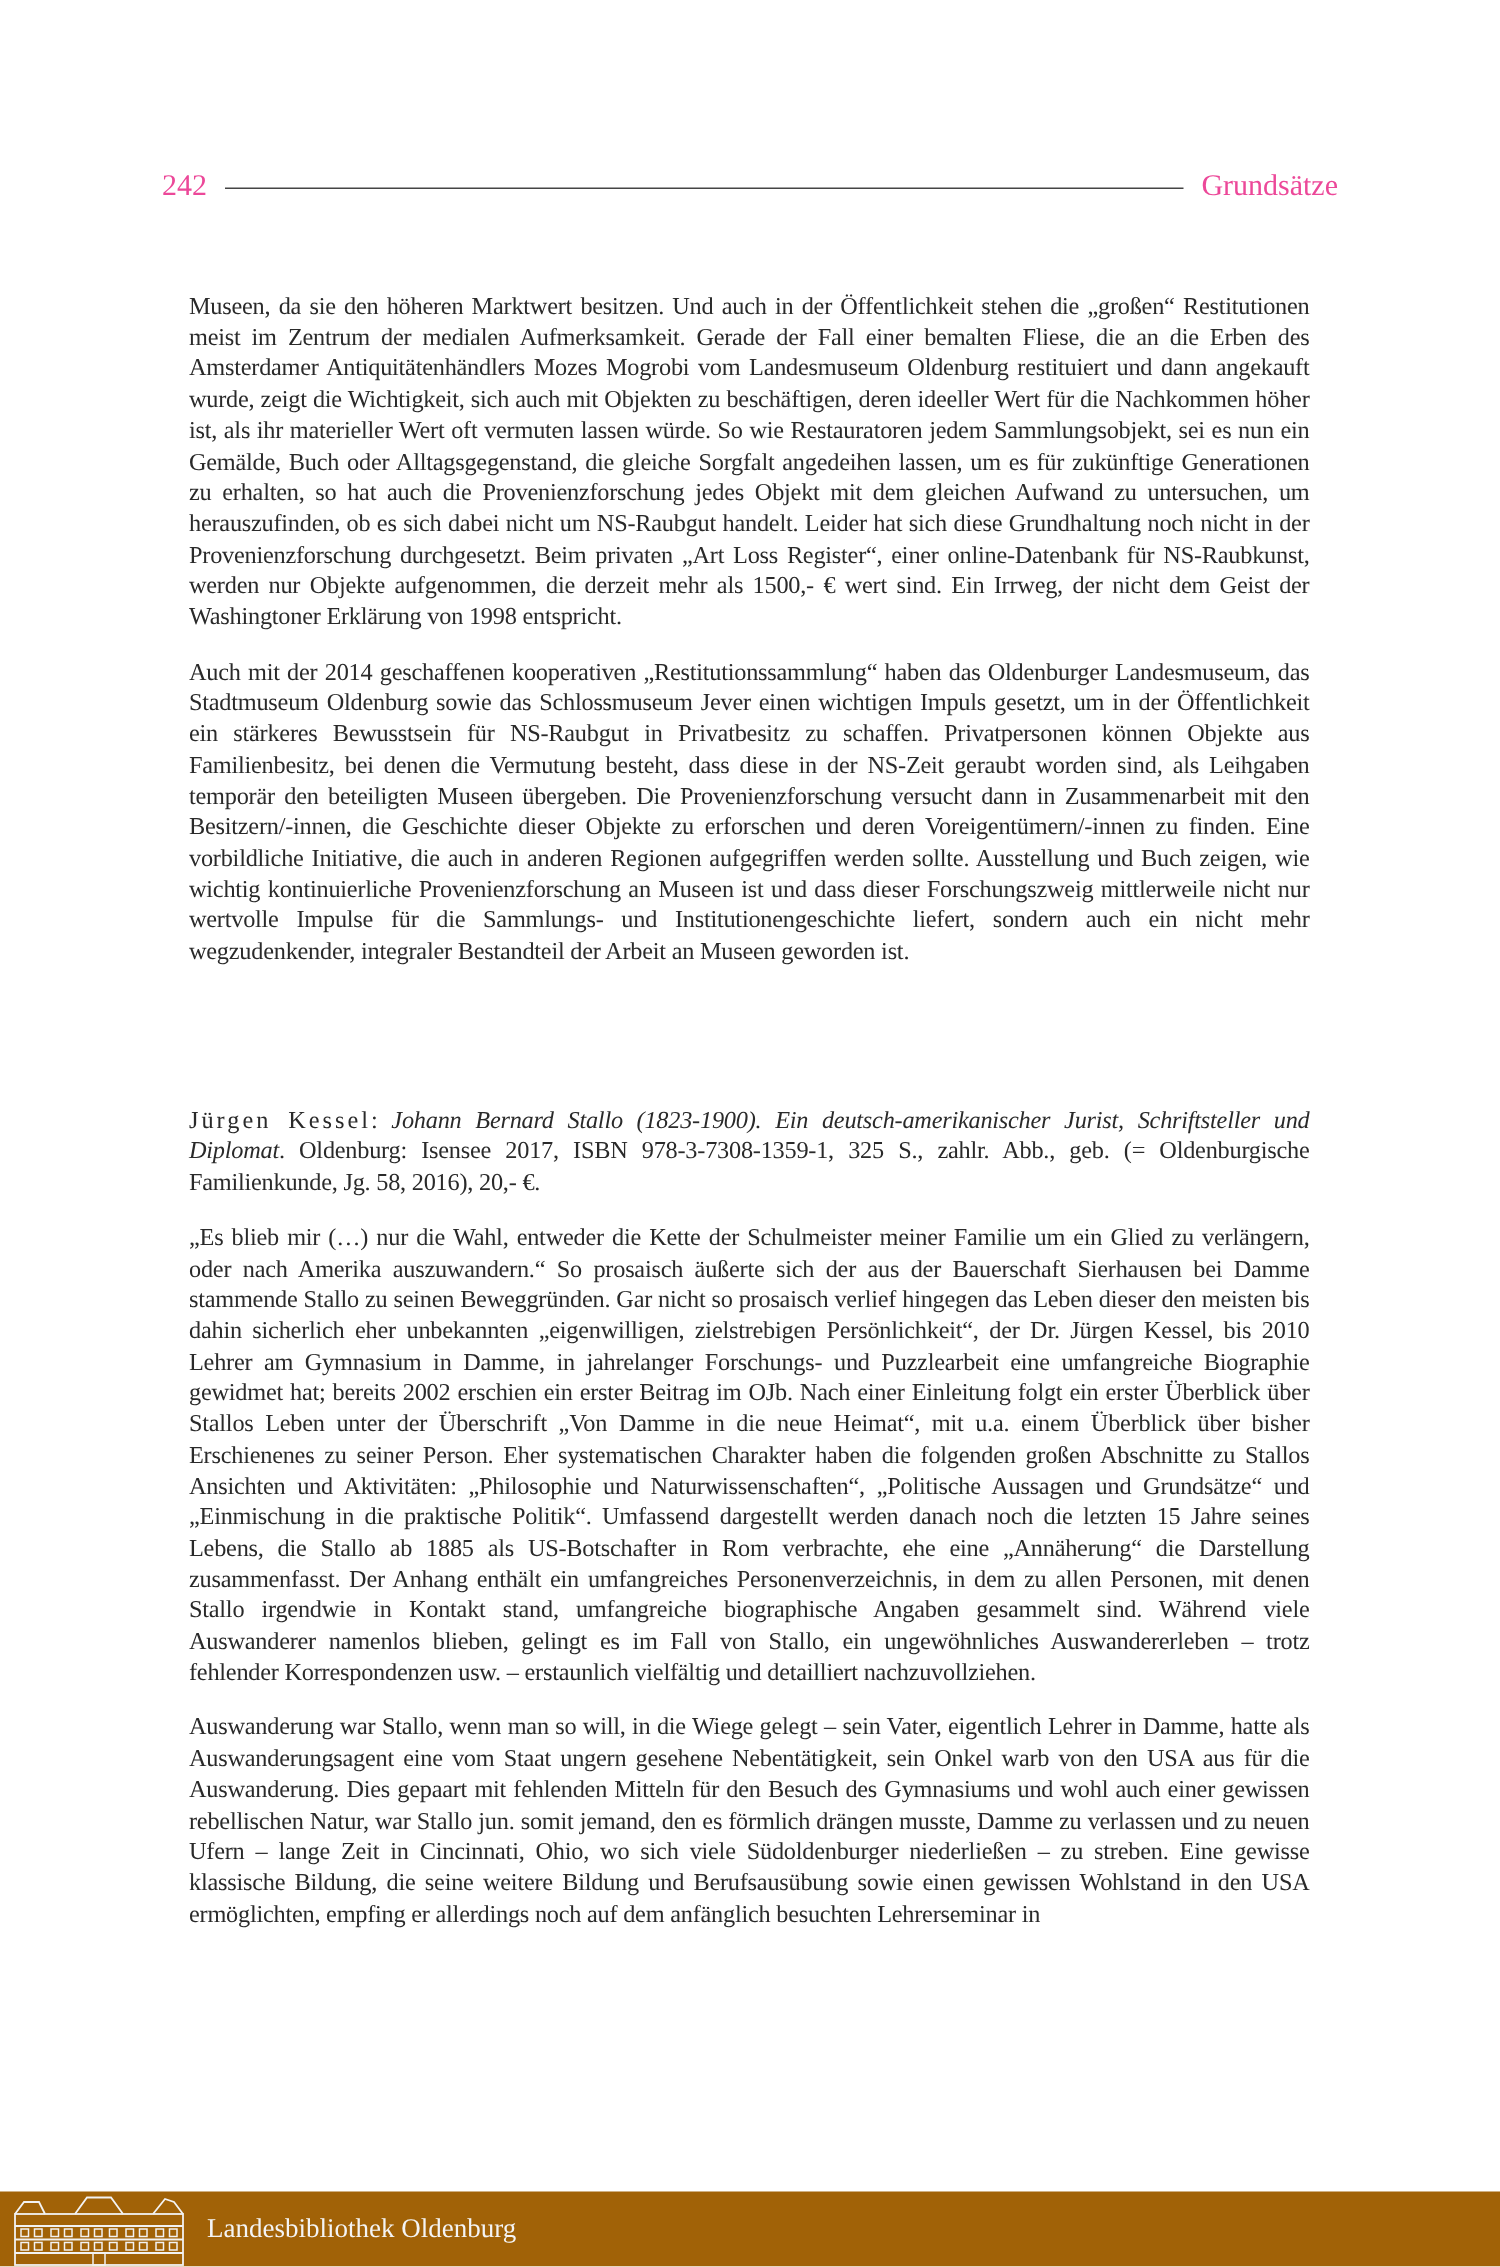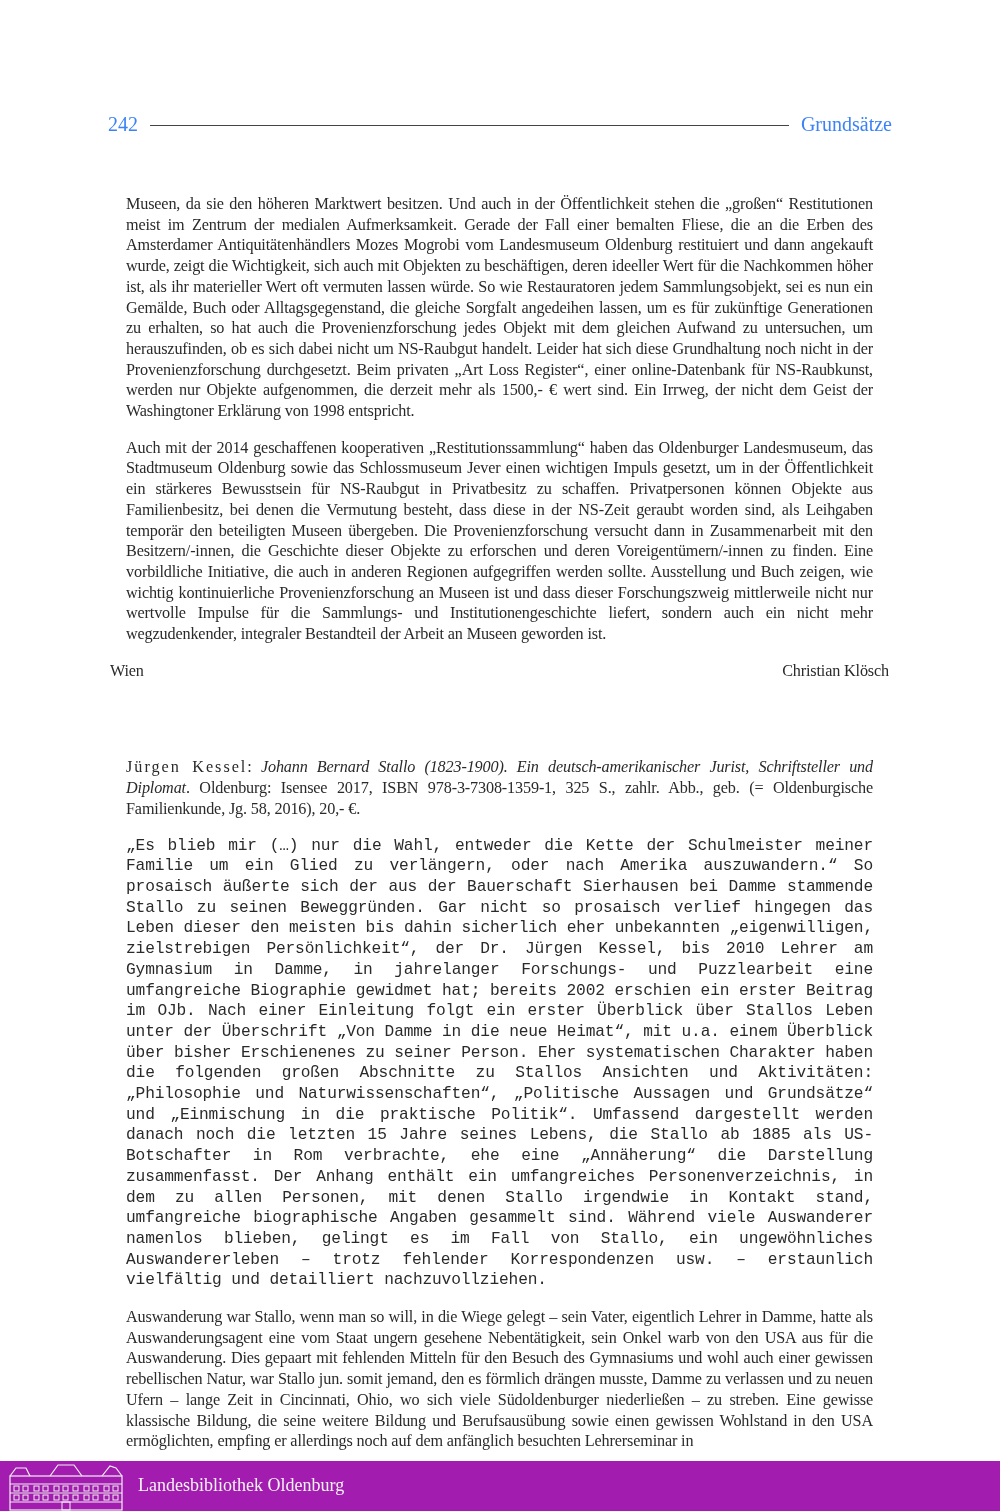--- a/index.html
+++ b/index.html
@@ -4,65 +4,61 @@
 <style>
   html, body { margin: 0; padding: 0; }
   body {
     width: 1000px; height: 1511px; position: relative; overflow: hidden;
     background: #ffffff; color: #2a2a2a;
     font-family: "Liberation Serif", "DejaVu Serif", serif;
   }
   .running-head {
     position: absolute; left: 108px; right: 108px; top: 111px; height: 26px;
     display: flex; align-items: center;
-    font-size: 20px; color: #3b82f6;
+    font-size: 20px; color: #ec4899;
   }
   .running-head .rule { flex: 1; height: 0; border-top: 1.2px solid #444; margin: 3px 12px 0 12px; }
   .page-body {
     position: absolute; left: 110px; width: 779px; top: 178px;
     font-size: 16.2px; line-height: 20.7px; text-align: justify;
     letter-spacing: -0.15px;
   }
   .page-body p { margin: 16px; text-indent: 0; }
   .sig {
     display: flex; justify-content: space-between;
     margin-top: 16px;
   }
   .review-gap { height: 60px; }
   .citation { margin-top: 2px; font-family: Liberation Serif, serif; }
   .citation .author { letter-spacing: 2px; }
   .citation i { font-style: italic; }
-  .quote-start { margin-top: 22px; font-family: Liberation Mono, monospace; }
+  .quote-start { margin-top: 22px; }
   .footer-bar {
     position: absolute; left: 0; right: 0; top: 1461px; bottom: 0;
-    background: #a21caf;
+    background: #a16207;
     display: flex; align-items: center;
   }
   .footer-logo { width: 120px; height: 50px; margin-left: 6px; margin-top: 2px; }
   .footer-text {
     color: #f4f4f4; font-size: 18px; margin-left: 12px; margin-top: -2px;
   }
 </style>
 </head>
 <body>
 
 <div class="running-head">
   <span>242</span>
   <span class="rule"></span>
   <span>Grundsätze</span>
 </div>
 
 <div class="page-body">
   <section>
     <p>Museen, da sie den höheren Marktwert besitzen. Und auch in der Öffentlichkeit stehen die „großen“ Restitutionen meist im Zentrum der medialen Aufmerksamkeit. Gerade der Fall einer bemalten Fliese, die an die Erben des Amsterdamer Antiquitätenhändlers Mozes Mogrobi vom Landesmuseum Oldenburg restituiert und dann angekauft wurde, zeigt die Wichtigkeit, sich auch mit Objekten zu beschäftigen, deren ideeller Wert für die Nachkommen höher ist, als ihr materieller Wert oft vermuten lassen würde. So wie Restauratoren jedem Sammlungsobjekt, sei es nun ein Gemälde, Buch oder Alltagsgegenstand, die gleiche Sorgfalt angedeihen lassen, um es für zukünftige Generationen zu erhalten, so hat auch die Provenienzforschung jedes Objekt mit dem gleichen Aufwand zu untersuchen, um herauszufinden, ob es sich dabei nicht um NS-Raubgut handelt. Leider hat sich diese Grundhaltung noch nicht in der Provenienzforschung durchgesetzt. Beim privaten „Art Loss Register“, einer online-Datenbank für NS-Raubkunst, werden nur Objekte aufgenommen, die derzeit mehr als 1500,- € wert sind. Ein Irrweg, der nicht dem Geist der Washingtoner Erklärung von 1998 entspricht.</p>
     <p>Auch mit der 2014 geschaffenen kooperativen „Restitutionssammlung“ haben das Oldenburger Landesmuseum, das Stadtmuseum Oldenburg sowie das Schlossmuseum Jever einen wichtigen Impuls gesetzt, um in der Öffentlichkeit ein stärkeres Bewusstsein für NS-Raubgut in Privatbesitz zu schaffen. Privatpersonen können Objekte aus Familienbesitz, bei denen die Vermutung besteht, dass diese in der NS-Zeit geraubt worden sind, als Leihgaben temporär den beteiligten Museen übergeben. Die Provenienzforschung versucht dann in Zusammenarbeit mit den Besitzern/-innen, die Geschichte dieser Objekte zu erforschen und deren Voreigentümern/-innen zu finden. Eine vorbildliche Initiative, die auch in anderen Regionen aufgegriffen werden sollte. Ausstellung und Buch zeigen, wie wichtig kontinuierliche Provenienzforschung an Museen ist und dass dieser Forschungszweig mittlerweile nicht nur wertvolle Impulse für die Sammlungs- und Institutionengeschichte liefert, sondern auch ein nicht mehr wegzudenkender, integraler Bestandteil der Arbeit an Museen geworden ist.</p>
-    <div class="sig">
-      <span>Wien</span>
-      <span>Christian Klösch</span>
-    </div>
   </section>
 
   <div class="review-gap"></div>
 
   <section>
     <p class="citation"><span class="author">Jürgen Kessel</span><span>: </span><i>Johann Bernard Stallo (1823-1900). Ein deutsch-amerikanischer Jurist, Schriftsteller und Diplomat</i><span>. Oldenburg: Isensee 2017, ISBN 978-3-7308-1359-1, 325 S., zahlr. Abb., geb. (= Oldenburgische Familienkunde, Jg. 58, 2016), 20,- €.</span></p>
     <p class="quote-start">„Es blieb mir (…) nur die Wahl, entweder die Kette der Schulmeister meiner Familie um ein Glied zu verlängern, oder nach Amerika auszuwandern.“ So prosaisch äußerte sich der aus der Bauerschaft Sierhausen bei Damme stammende Stallo zu seinen Beweggründen. Gar nicht so prosaisch verlief hingegen das Leben dieser den meisten bis dahin sicherlich eher unbekannten „eigenwilligen, zielstrebigen Persönlichkeit“, der Dr. Jürgen Kessel, bis 2010 Lehrer am Gymnasium in Damme, in jahrelanger Forschungs- und Puzzlearbeit eine umfangreiche Biographie gewidmet hat; bereits 2002 erschien ein erster Beitrag im OJb. Nach einer Einleitung folgt ein erster Überblick über Stallos Leben unter der Überschrift „Von Damme in die neue Heimat“, mit u.a. einem Überblick über bisher Erschienenes zu seiner Person. Eher systematischen Charakter haben die folgenden großen Abschnitte zu Stallos Ansichten und Aktivitäten: „Philosophie und Naturwissenschaften“, „Politische Aussagen und Grundsätze“ und „Einmischung in die praktische Politik“. Umfassend dargestellt werden danach noch die letzten 15 Jahre seines Lebens, die Stallo ab 1885 als US-Botschafter in Rom verbrachte, ehe eine „Annäherung“ die Darstellung zusammenfasst. Der Anhang enthält ein umfangreiches Personenverzeichnis, in dem zu allen Personen, mit denen Stallo irgendwie in Kontakt stand, umfangreiche biographische Angaben gesammelt sind. Während viele Auswanderer namenlos blieben, gelingt es im Fall von Stallo, ein ungewöhnliches Auswandererleben – trotz fehlender Korrespondenzen usw. – erstaunlich vielfältig und detailliert nachzuvollziehen.</p>
     <p>Auswanderung war Stallo, wenn man so will, in die Wiege gelegt – sein Vater, eigentlich Lehrer in Damme, hatte als Auswanderungsagent eine vom Staat ungern gesehene Nebentätigkeit, sein Onkel warb von den USA aus für die Auswanderung. Dies gepaart mit fehlenden Mitteln für den Besuch des Gymnasiums und wohl auch einer gewissen rebellischen Natur, war Stallo jun. somit jemand, den es förmlich drängen musste, Damme zu verlassen und zu neuen Ufern – lange Zeit in Cincinnati, Ohio, wo sich viele Südoldenburger niederließen – zu streben. Eine gewisse klassische Bildung, die seine weitere Bildung und Berufsausübung sowie einen gewissen Wohlstand in den USA ermöglichten, empfing er allerdings noch auf dem anfänglich besuchten Lehrerseminar in</p>
   </section>
 </div>

